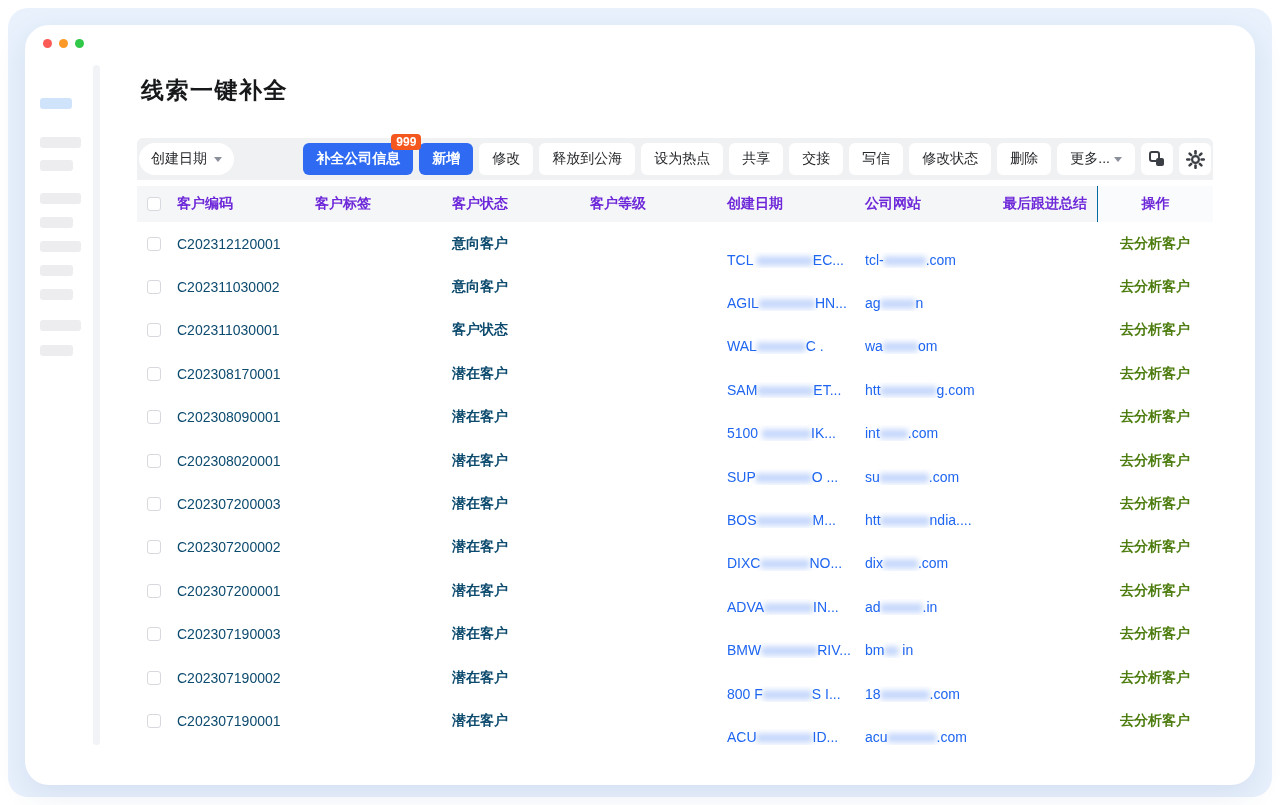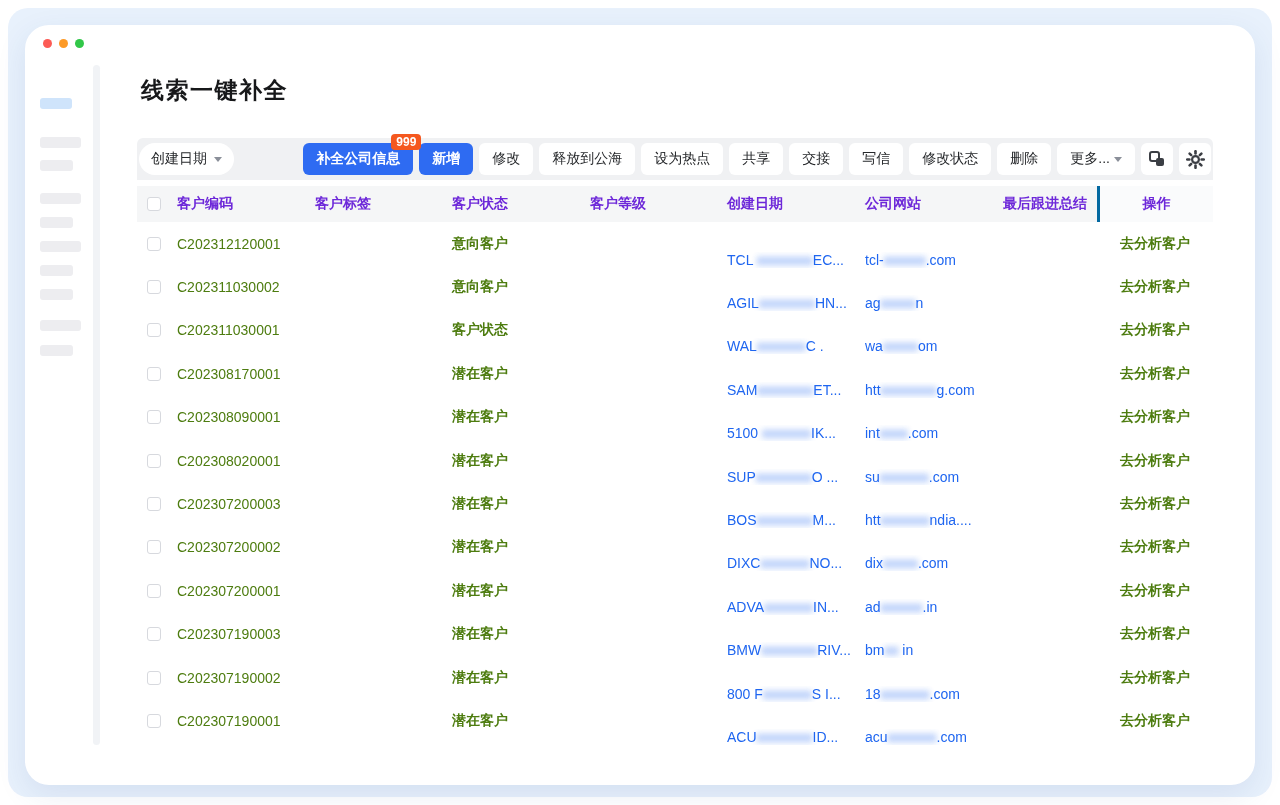--- a/index.html
+++ b/index.html
@@ -36,28 +36,28 @@
             display:flex;align-items:center;justify-content:center;cursor:pointer;}
   
   .thead{position:absolute;left:112px;top:161px;width:1076px;height:36px;background:#f5f6f7;
          display:grid;grid-template-columns:40px 138px 137px 138px 137px 138px 138px 94px 116px;
          align-items:center;font-size:14px;font-weight:600;color:#6d28d9;}
   .tbody{position:absolute;left:112px;top:197px;width:1076px;}
   .row{height:43.4px;display:grid;grid-template-columns:40px 138px 137px 138px 137px 138px 138px 94px 116px;
        align-items:center;font-size:14px;}
   .cb{width:14px;height:14px;border:1.5px solid #d7d9de;border-radius:3px;background:#fff;
       box-sizing:border-box;margin-left:10px;display:block;cursor:pointer;}
-  .code,.status{color:#4d7c0f;}
+  .code,.status{color:#0c4a6e;}
   .status{font-weight:700;}
   .link{color:#1f66f0;cursor:pointer;white-space:nowrap;overflow:hidden;margin-top:32px;}
   .blur{filter:blur(3px);opacity:.85;}
   .action-cell{display:flex;align-items:center;justify-content:center;height:100%;}
   .action-link{color:#4d7c0f;font-weight:600;cursor:pointer;}
   .th-action{height:100%;display:flex;align-items:center;justify-content:center;background:#fafbfc;
-             border-left:3px solid #0369a1;box-sizing:border-box;}
+             border-left:1px solid #0369a1;box-sizing:border-box;}
 </style>
 </head>
 <body>
 
 <div class="bg"></div>
 <div class="card">
 
   <div class="traffic">
     <span class="dot" style="background:#fc5b55"></span>
     <span class="dot" style="background:#fd9a27"></span>

